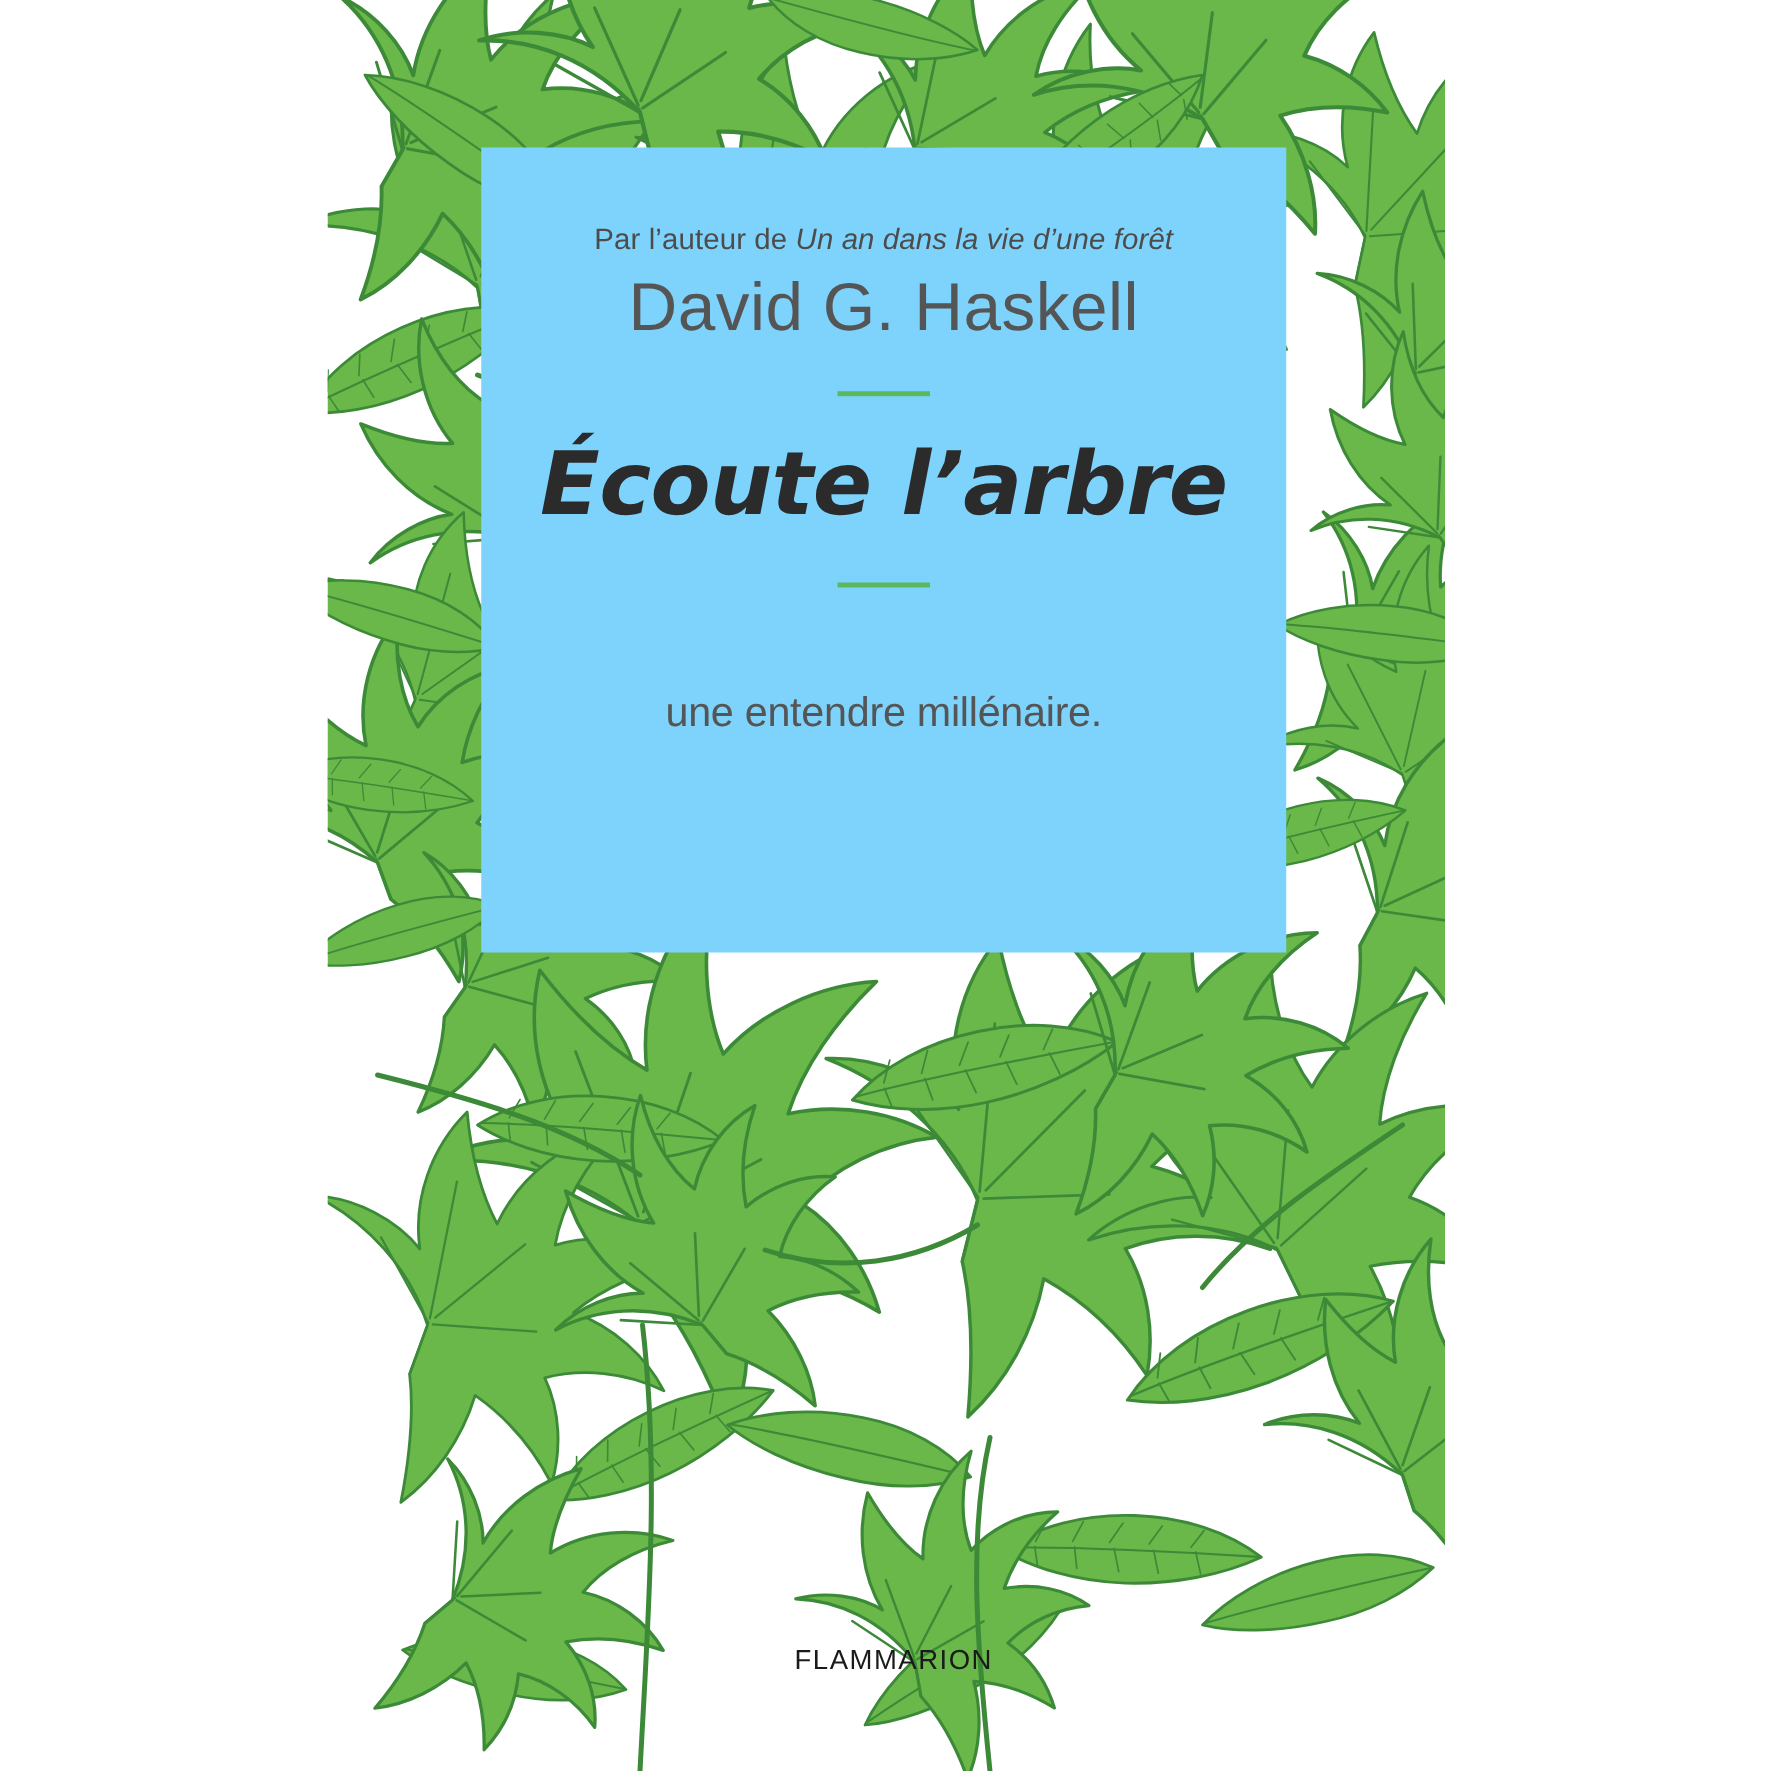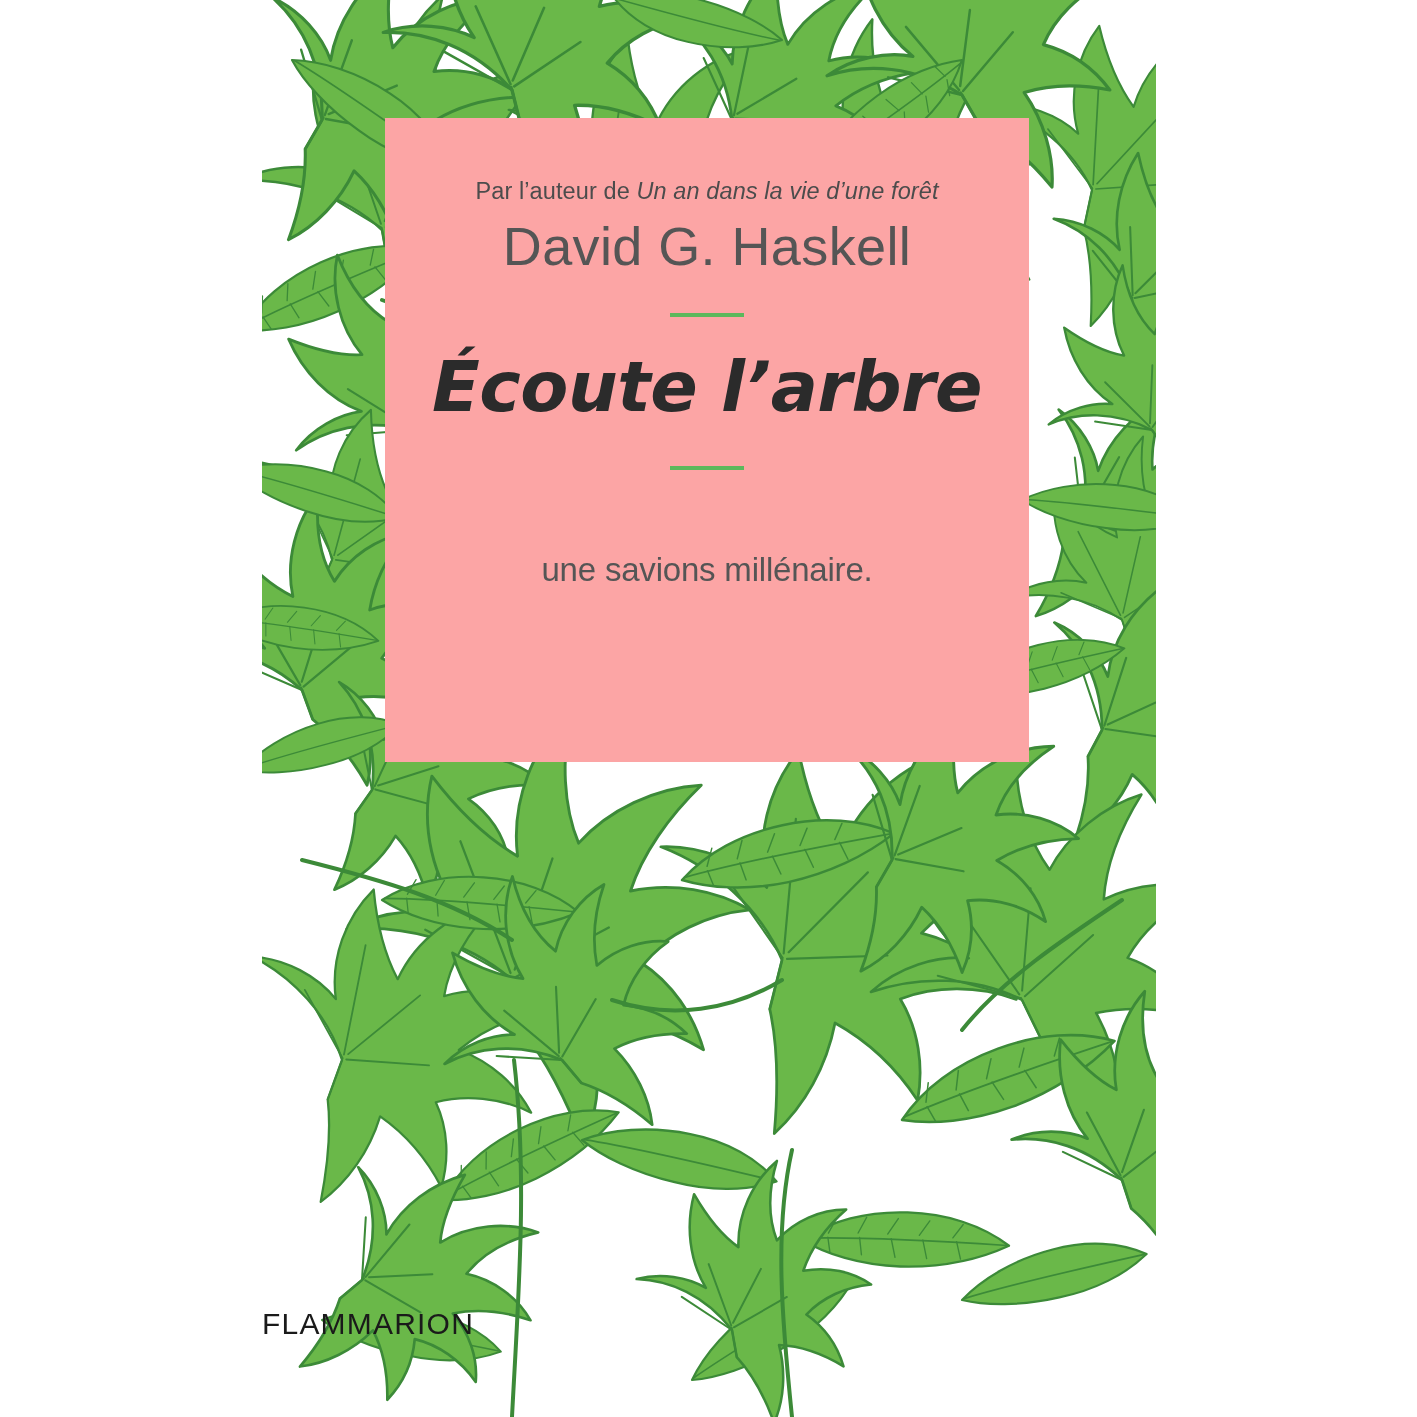--- a/index.html
+++ b/index.html
@@ -49,21 +49,21 @@
     display: block;
   }
 
   
   .text-panel {
     position: absolute;
     left: 123px;
     top: 118px;
     width: 644px;
     height: 644px;
-    background: #fca5a5;
+    background: #7dd3fc;
     box-sizing: border-box;
     padding: 44px 40px 30px 40px;
     text-align: center;
     z-index: 5;
   }
 
   .byline {
     font-size: 23.5px;
     color: #4c4c4c;
     letter-spacing: 0.1px;
@@ -110,24 +110,25 @@
     font-size: 33px;
     line-height: 1.33;
     color: #555555;
     margin: 34px 0 0 0;
     letter-spacing: -0.2px;
   }
 
   
   .publisher {
     position: absolute;
-    left: 0;
+    left: 12px;
     right: 0;
     bottom: 76px;
-    font-size: 30px;
+    text-align: center;
+    font-size: 22px;
     letter-spacing: 1.2px;
     color: #1a1a1a;
     z-index: 5;
   }
 </style>
 </head>
 <body>
 
 <div id="cover-root">
 
@@ -256,20 +257,20 @@
       <div class="rule"></div>
 
       <h1 class="title">
         <span>Écoute l’arbre</span><br>
       </h1>
 
       <div class="rule bottom"></div>
 
       <p class="tagline">
         <br>
-        <span>une savions millénaire.</span><br>
+        <span>une entendre millénaire.</span><br>
       </p>
     </div>
 
     <div class="publisher">FLAMMARION</div>
 
   </div>
 </div>
 
 </body></html>

